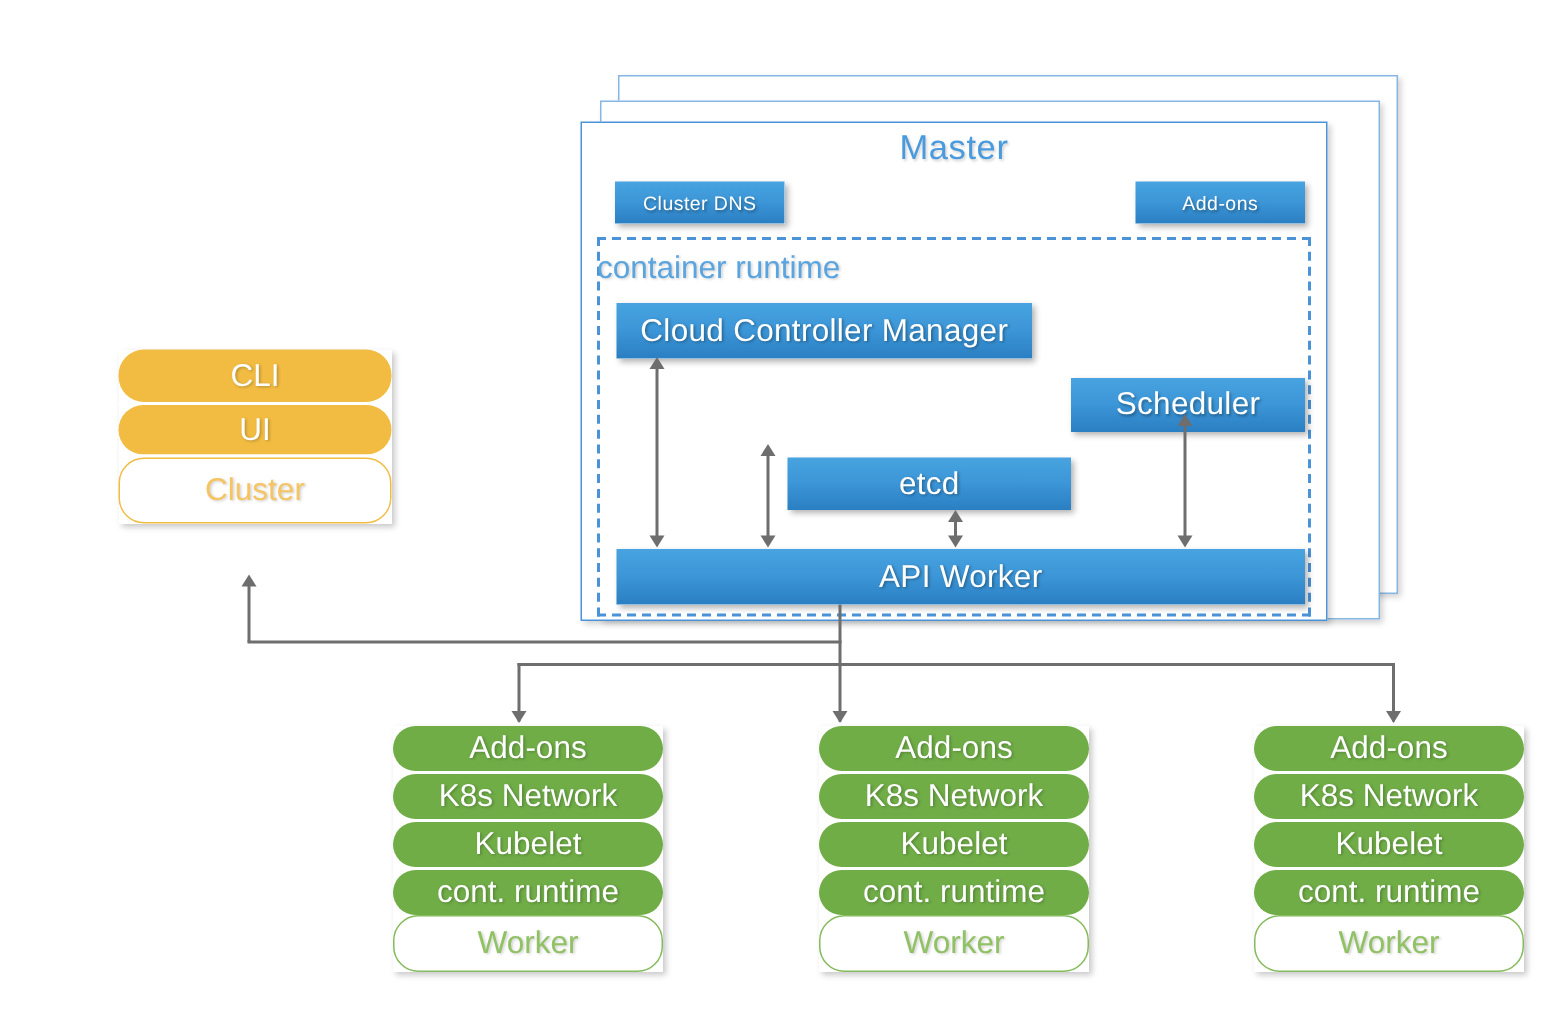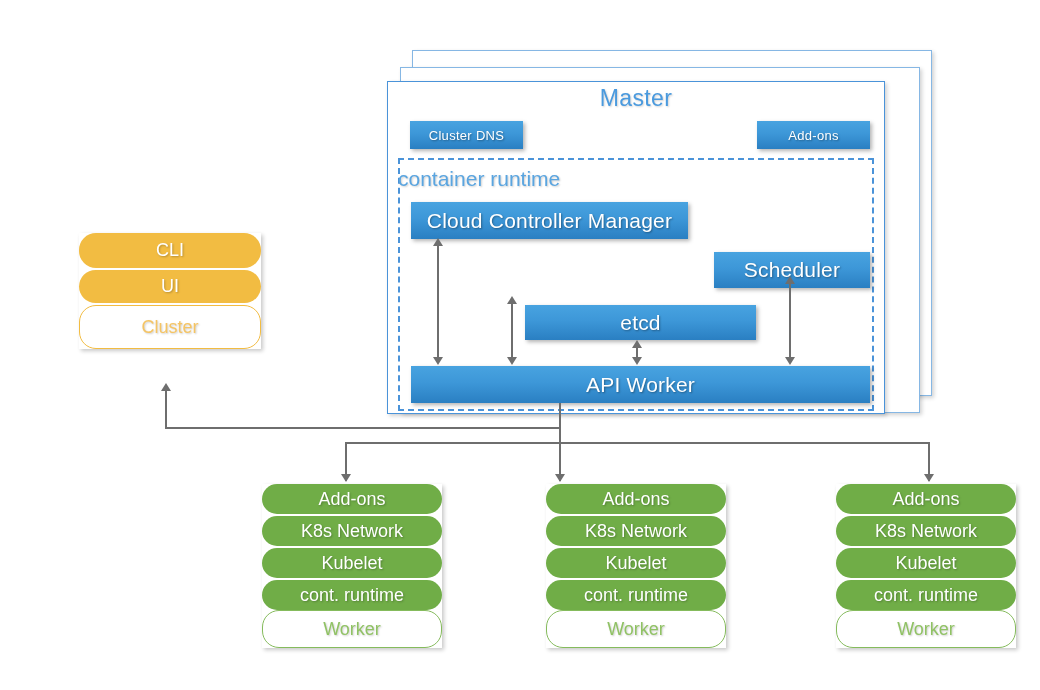--- a/index.html
+++ b/index.html
@@ -63,21 +63,21 @@
     padding:0 4px;
     white-space:nowrap;
   }
   .blue-box.small{font-size:13px;letter-spacing:.3px;}
 
   
   .stack{position:absolute;box-sizing:border-box;}
   .stack-row{
     box-sizing:border-box;
     display:flex;align-items:center;justify-content:center;
-    color:#ffffff;font-size:18px;
+    color:#ffffff;font-size:21px;
     text-shadow:1px 1px 2px rgba(0,0,0,0.25);
     white-space:nowrap;
     border-radius:17px;
   }
   .orange-row{background:#f2bc42;}
   .orange-foot{
     background:#ffffff;
     border:1px solid #f2bc42;
     color:#f5c463;
     text-shadow:1px 1px 2px rgba(0,0,0,0.20);
@@ -118,21 +118,21 @@
   <div class="blue-box small" style="left:757px;top:121px;width:113px;height:28px;">Add-ons</div>
 
   <div class="dashed-box" style="left:398px;top:158px;width:476px;height:253px;"></div>
   <div class="dashed-title" style="left:398px;top:167px;width:476px;">container runtime</div>
 
   <div class="blue-box" style="left:411px;top:202px;width:277px;height:37px;">Cloud Controller Manager</div>
 
 
   <div class="blue-box" style="left:714px;top:240px;width:156px;height:36px;margin-top:12px;">Scheduler</div>
 
-  <div class="blue-box" style="left:525px;top:305px;width:231px;height:35px;">etcd</div>
+  <div class="blue-box" style="left:525px;top:305px;width:189px;height:35px;">etcd</div>
 
   <div class="blue-box" style="left:411px;top:366px;width:459px;height:37px;">API Worker</div>
 
   <div class="vline" style="left:437px;top:245px;height:115px;"></div>
   <div class="arrow-up" style="left:433px;top:238px;"></div>
   <div class="arrow-down" style="left:433px;top:357px;"></div>
 
   <div class="vline" style="left:511px;top:303px;height:57px;"></div>
   <div class="arrow-up" style="left:507px;top:296px;"></div>
   <div class="arrow-down" style="left:507px;top:357px;"></div>

